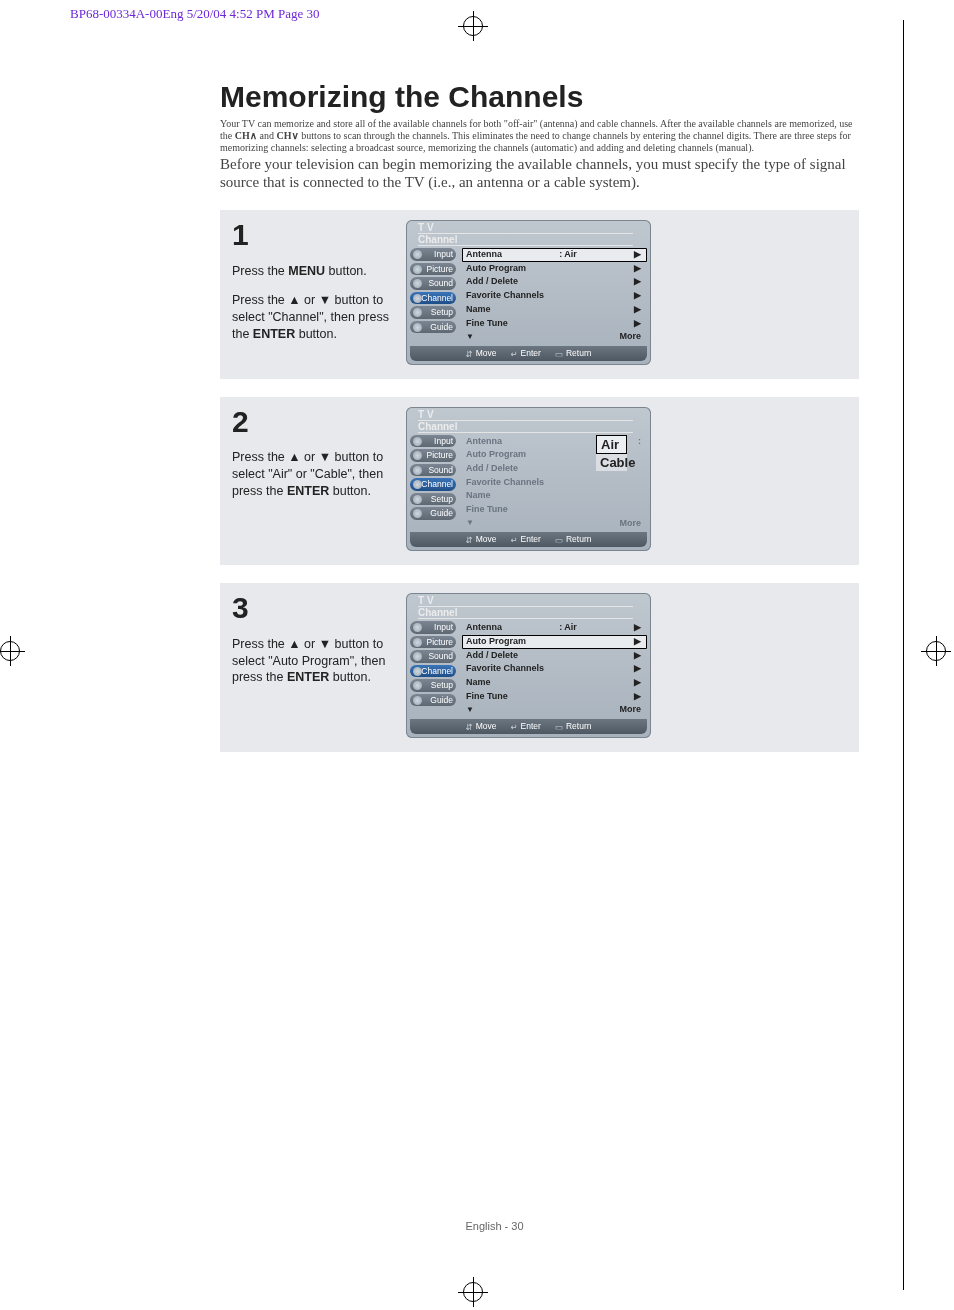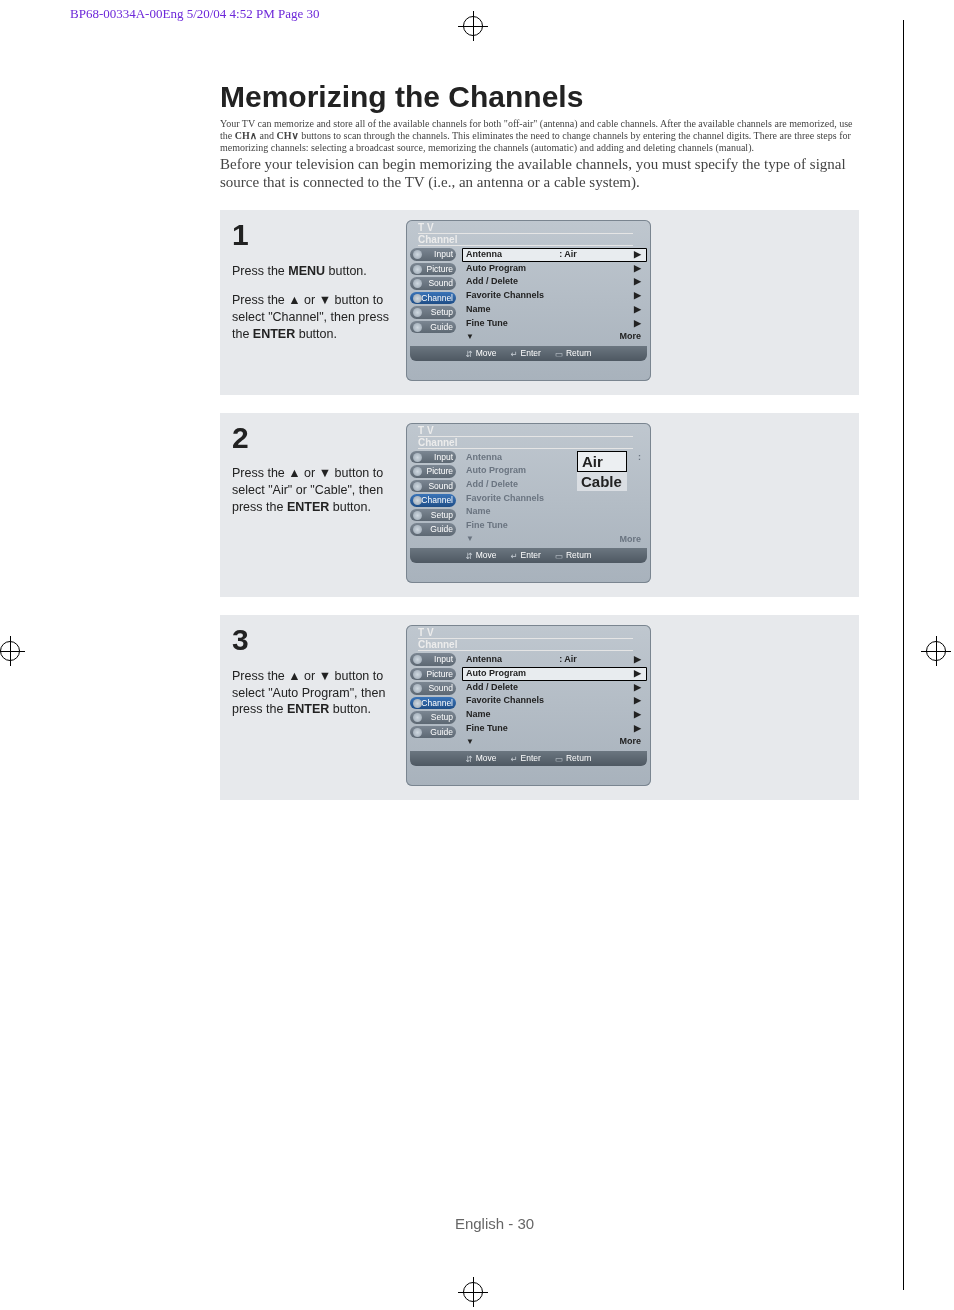--- a/index.html
+++ b/index.html
@@ -204,62 +204,62 @@
      border-radius: 1px;
   }
   .arrow {
     font-size: 9px;
   }
   .osd-more::before { content: "▼ "; font-size: 8px; }
   .dropdown {
     position: absolute;
     right: 24px;
     top: 14px;
-    width: 50px;
-    font-size: 15px;
+    width: 31px;
+    font-size: 13px;
     font-weight: bold;
   }
   .dropdown div {
     padding: 1px 4px;
     background: #dadee3;
   }
   .dropdown div.sel {
     border: 1px solid #000;
     background: #eceff2;
   }
   .osd-footer {
     display: flex;
     justify-content: center;
     gap: 14px;
     font-size: 8.5px;
     color: #fff;
     background: linear-gradient(#6b7680,#4e5862);
     border-radius: 0 0 6px 6px;
     padding: 2px 0;
-    margin: 2px 4px 18px 4px;
+    margin: 2px 4px 2px 4px;
   }
   .osd-footer span::before {
     content: "";
     display: inline-block;
     width: 11px; height: 7px;
     background: #c7ced5;
     margin-right: 3px;
     vertical-align: middle;
     border-radius: 1px;
   }
   .osd-footer span.move::before { content: "⇵"; background: none; color:#c7ced5; width:auto;height:auto; }
   .osd-footer span.enter::before { content: "↵"; background: none; color:#c7ced5; width:auto;height:auto; }
   .osd-footer span.ret::before { content: "▭"; background: none; color:#c7ced5; width:auto;height:auto; }
   .page-footer {
     position: absolute;
     bottom: 28px;
     left: 0; right: 0;
     text-align: center;
     font-family: Arial, sans-serif;
-    font-size: 15px;
+    font-size: 11px;
     color: #666;
   }
   .thin-rule-v {
     position: absolute;
     right: 50px;
     top: 20px;
     bottom: 20px;
     border-right: 1px solid #000;
     width: 0;
   }

